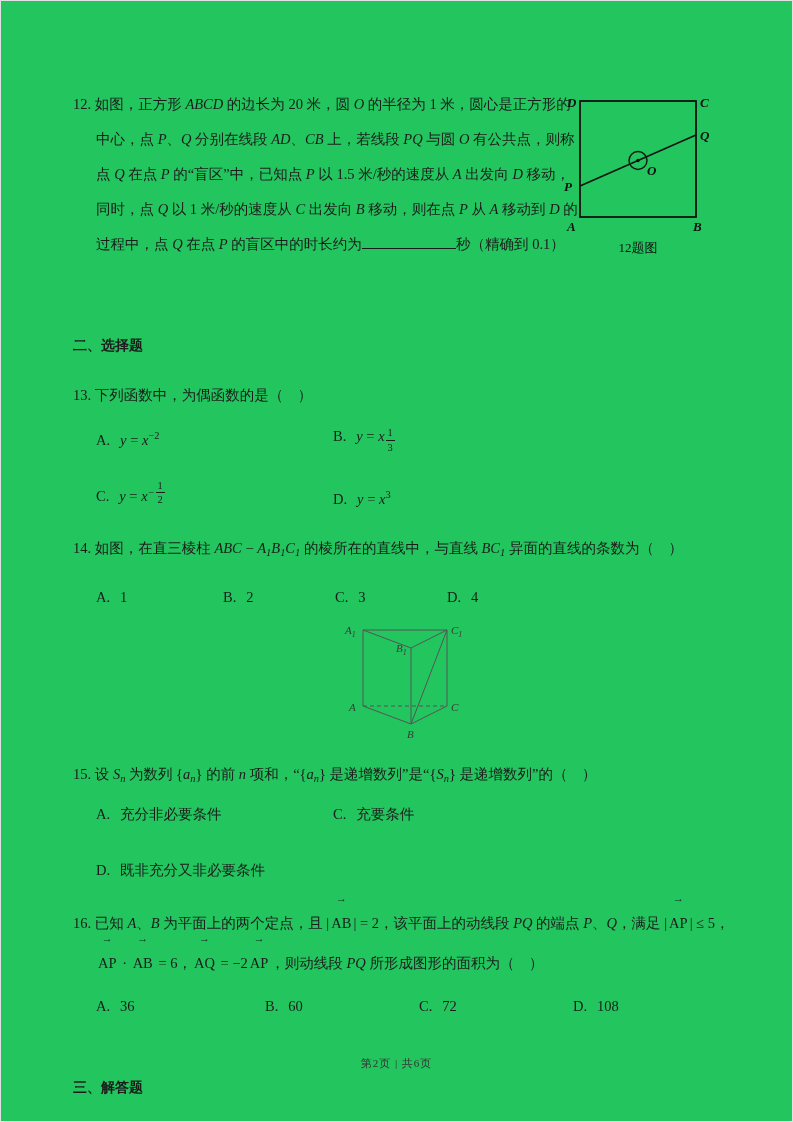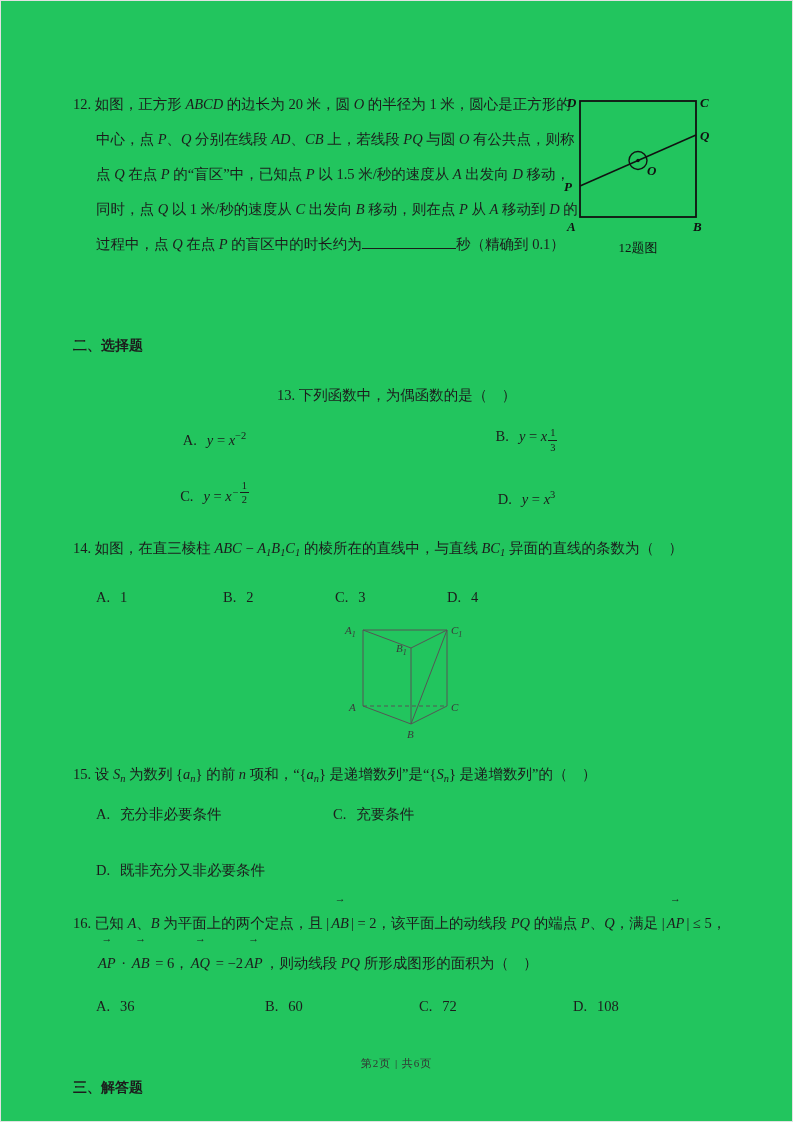--- a/index.html
+++ b/index.html
@@ -19,21 +19,21 @@
   .q12 { display: flex; align-items: flex-start; }
   .q12-text { flex: 1 1 auto; min-width: 0; }
   .qline { line-height: 35px; white-space: nowrap; }
   .indent { padding-left: 23px; }
   .fig12 { flex: 0 0 160px; margin: 2px 0 0 4px; }
   figure { margin: 0; }
 
   .sec-title { font-size: 14px; font-weight: bold; margin: 72px 0 0 0; line-height: 22px; font-family: Liberation Serif, serif; }
   .sec3 { margin-top: 56px; }
 
-  .q13 { margin-top: 22px; text-align: center; }
+  .q13 { margin-top: 22px; }
   .stem { line-height: 32px; white-space: nowrap; }
   .opt-grid { display: grid; grid-template-columns: 237px 1fr; margin: 8px 0 0 23px; row-gap: 22px; }
   .opt { line-height: 34px; white-space: nowrap; }
   .opt-label { margin-right: 10px; }
   .opt-row { display: flex; margin: 12px 0 0 23px; line-height: 30px; }
   .opt-row .opt { width: 112px; line-height: 30px; }
   .opt-row .opt:first-child { width: 127px; }
 
   .q14 { margin-top: 16px; }
   .fig14 { margin: 6px 0 0 268px; }
@@ -47,21 +47,21 @@
   .mi { font-style: italic; }
   .msub { font-size: 0.72em; vertical-align: -0.3em; font-style: italic; }
   .msup { font-size: 0.72em; vertical-align: 0.55em; }
   .supfrac { display: inline-flex; align-items: center; vertical-align: 0.45em; font-size: 0.72em; line-height: 1.1; margin-left: 1px; }
   .fsign { margin-right: 1px; }
   .fstack { display: inline-flex; flex-direction: column; align-items: center; }
   .fnum { border-bottom: 1px solid #1c1c1c; padding: 0 2px 1px 2px; }
   .fden { padding-top: 1px; }
   .vec { position: relative; display: inline-block; margin: 0 2px; }
   .vec .arr { position: absolute; left: 50%; transform: translateX(-50%); top: -0.85em; font-size: 0.75em; font-style: normal; line-height: 1; }
-  .vec .bd { font-style: italic; }
+  .vec .bd { }
   .blank { display: inline-block; width: 6.5em; height: 1em; border-bottom: 1px solid #1c1c1c; vertical-align: baseline; }
 
   
   .fl1 { font-family: "Liberation Serif", serif; font-style: italic; font-weight: bold; font-size: 13px; fill: #111; }
   .cap1 { font-family: "Liberation Serif", serif; font-size: 13px; fill: #111; }
   .fl2 { font-family: "Liberation Serif", serif; font-style: italic; font-size: 11px; fill: #3a3a3a; }
   .ss { font-size: 8px; }
 
   .footer { position: absolute; bottom: 50px; left: 0; right: 0; text-align: center; font-size: 11px; color: #333; letter-spacing: 1px; }
 </style>

